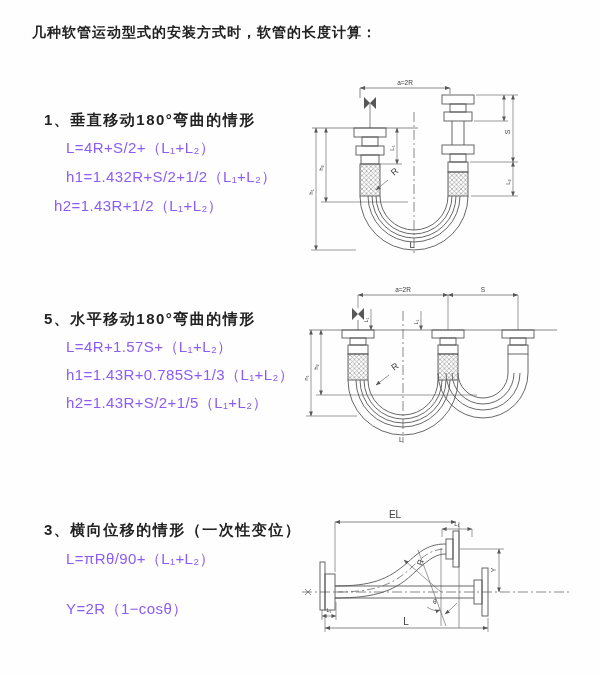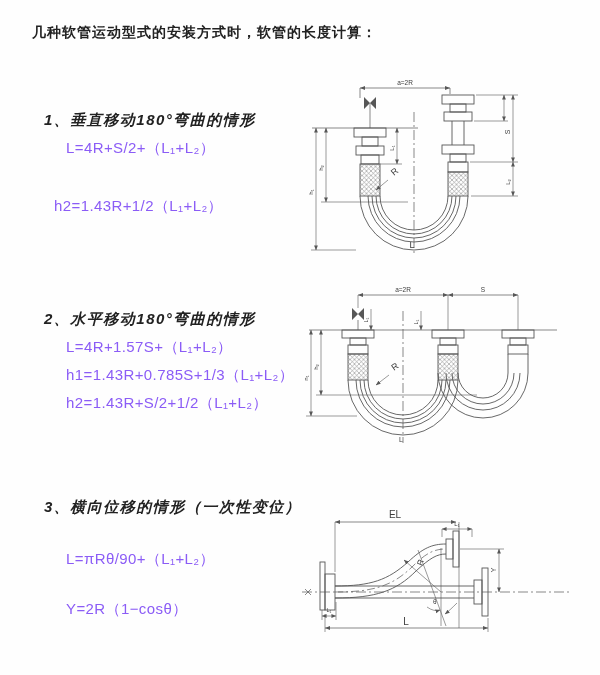--- a/index.html
+++ b/index.html
@@ -3,42 +3,43 @@
 <meta charset="utf-8">
 <style>
   html,body{margin:0;padding:0;background:#e8e8e8;}
   .page{
     position:relative;width:600px;height:675px;background:#fefefe;
     font-family:"Liberation Sans","DejaVu Sans",sans-serif;color:#1f1f1f;
     overflow:hidden;margin:0 auto;
   }
   .txt{position:absolute;white-space:nowrap;}
   .doc-title{font-size:14px;font-weight:700;letter-spacing:1px;color:#222;}
-  .sec-heading{font-size:15px;font-weight:700;letter-spacing:1.5px;color:#222;font-style:italic;}
+  .sec-heading{font-size:15px;font-weight:700;letter-spacing:1.5px;color:#222;}
   .formula{font-size:15px;font-weight:400;letter-spacing:.4px;color:#8b5cf6;}
   svg.diag{position:absolute;}
   svg.diag text{fill:#3d3d3d;font-family:"Liberation Sans","DejaVu Sans",sans-serif;}
 </style>
 </head>
 <body>
 
 <div class="page">
 
   <div class="txt doc-title" style="left:32px;top:24px">几种软管运动型式的安装方式时，软管的长度计算：</div>
 
   <div class="txt sec-heading" style="left:44px;top:111px">1、垂直移动180°弯曲的情形</div>
   <div class="txt formula" style="left:66px;top:139px">L=4R+S/2+（L₁+L₂）</div>
+  <div class="txt formula" style="left:66px;top:168px">h1=1.432R+S/2+1/2（L₁+L₂）</div>
   <div class="txt formula" style="left:54px;top:197px">h2=1.43R+1/2（L₁+L₂）</div>
 
-  <div class="txt sec-heading" style="left:44px;top:310px">2、水平移动180°弯曲的情形</div>
+  <div class="txt sec-heading" style="left:44px;top:310px">5、水平移动180°弯曲的情形</div>
   <div class="txt formula" style="left:66px;top:338px">L=4R+1.57S+（L₁+L₂）</div>
   <div class="txt formula" style="left:66px;top:366px">h1=1.43R+0.785S+1/3（L₁+L₂）</div>
-  <div class="txt formula" style="left:66px;top:394px">h2=1.43R+S/2+1/2（L₁+L₂）</div>
-
-  <div class="txt sec-heading" style="left:44px;top:498px">3、横向位移的情形（一次性变位）</div>
+  <div class="txt formula" style="left:66px;top:394px">h2=1.43R+S/2+1/5（L₁+L₂）</div>
+
+  <div class="txt sec-heading" style="left:44px;top:521px">3、横向位移的情形（一次性变位）</div>
   <div class="txt formula" style="left:66px;top:550px">L=πRθ/90+（L₁+L₂）</div>
   <div class="txt formula" style="left:66px;top:600px">Y=2R（1−cosθ）</div>
 
   <svg class="diag" style="left:308px;top:72px" width="262" height="185" viewBox="0 0 262 185">
     <defs>
       <marker id="ar1" viewBox="0 0 10 10" refX="9.5" refY="5" markerWidth="8" markerHeight="8" orient="auto-start-reverse">
         <path d="M0,1 L10,5 L0,9 Z" fill="#575757"></path>
       </marker>
       <pattern id="bp1" width="4.5" height="4.5" patternUnits="userSpaceOnUse">
         <path d="M0,0 L4.5,4.5 M4.5,0 L0,4.5" stroke="#8f8f8f" stroke-width="0.6"></path>

